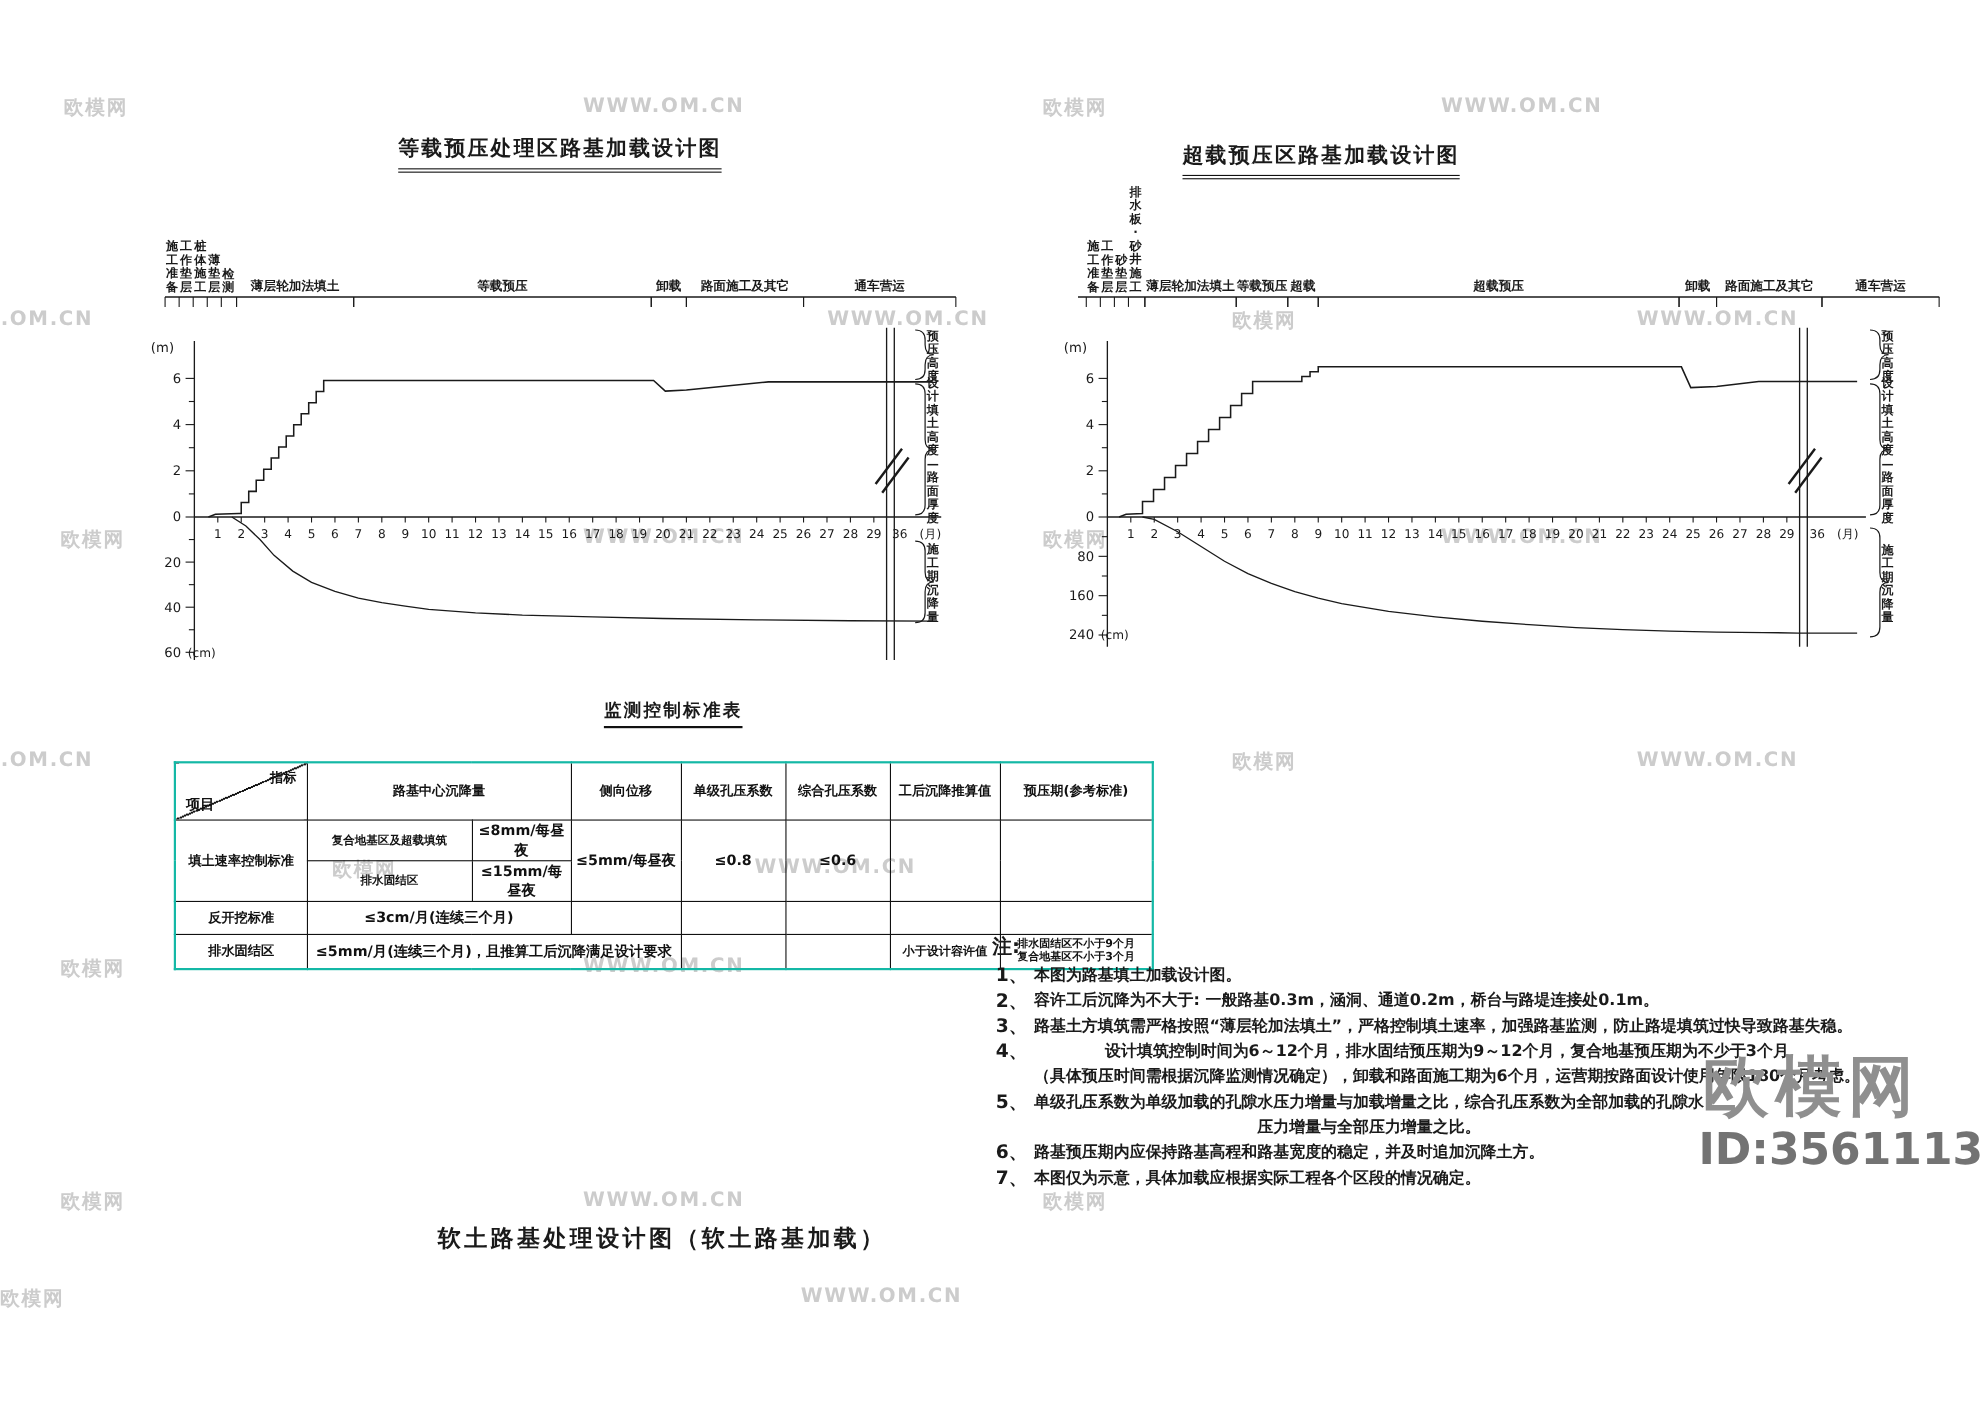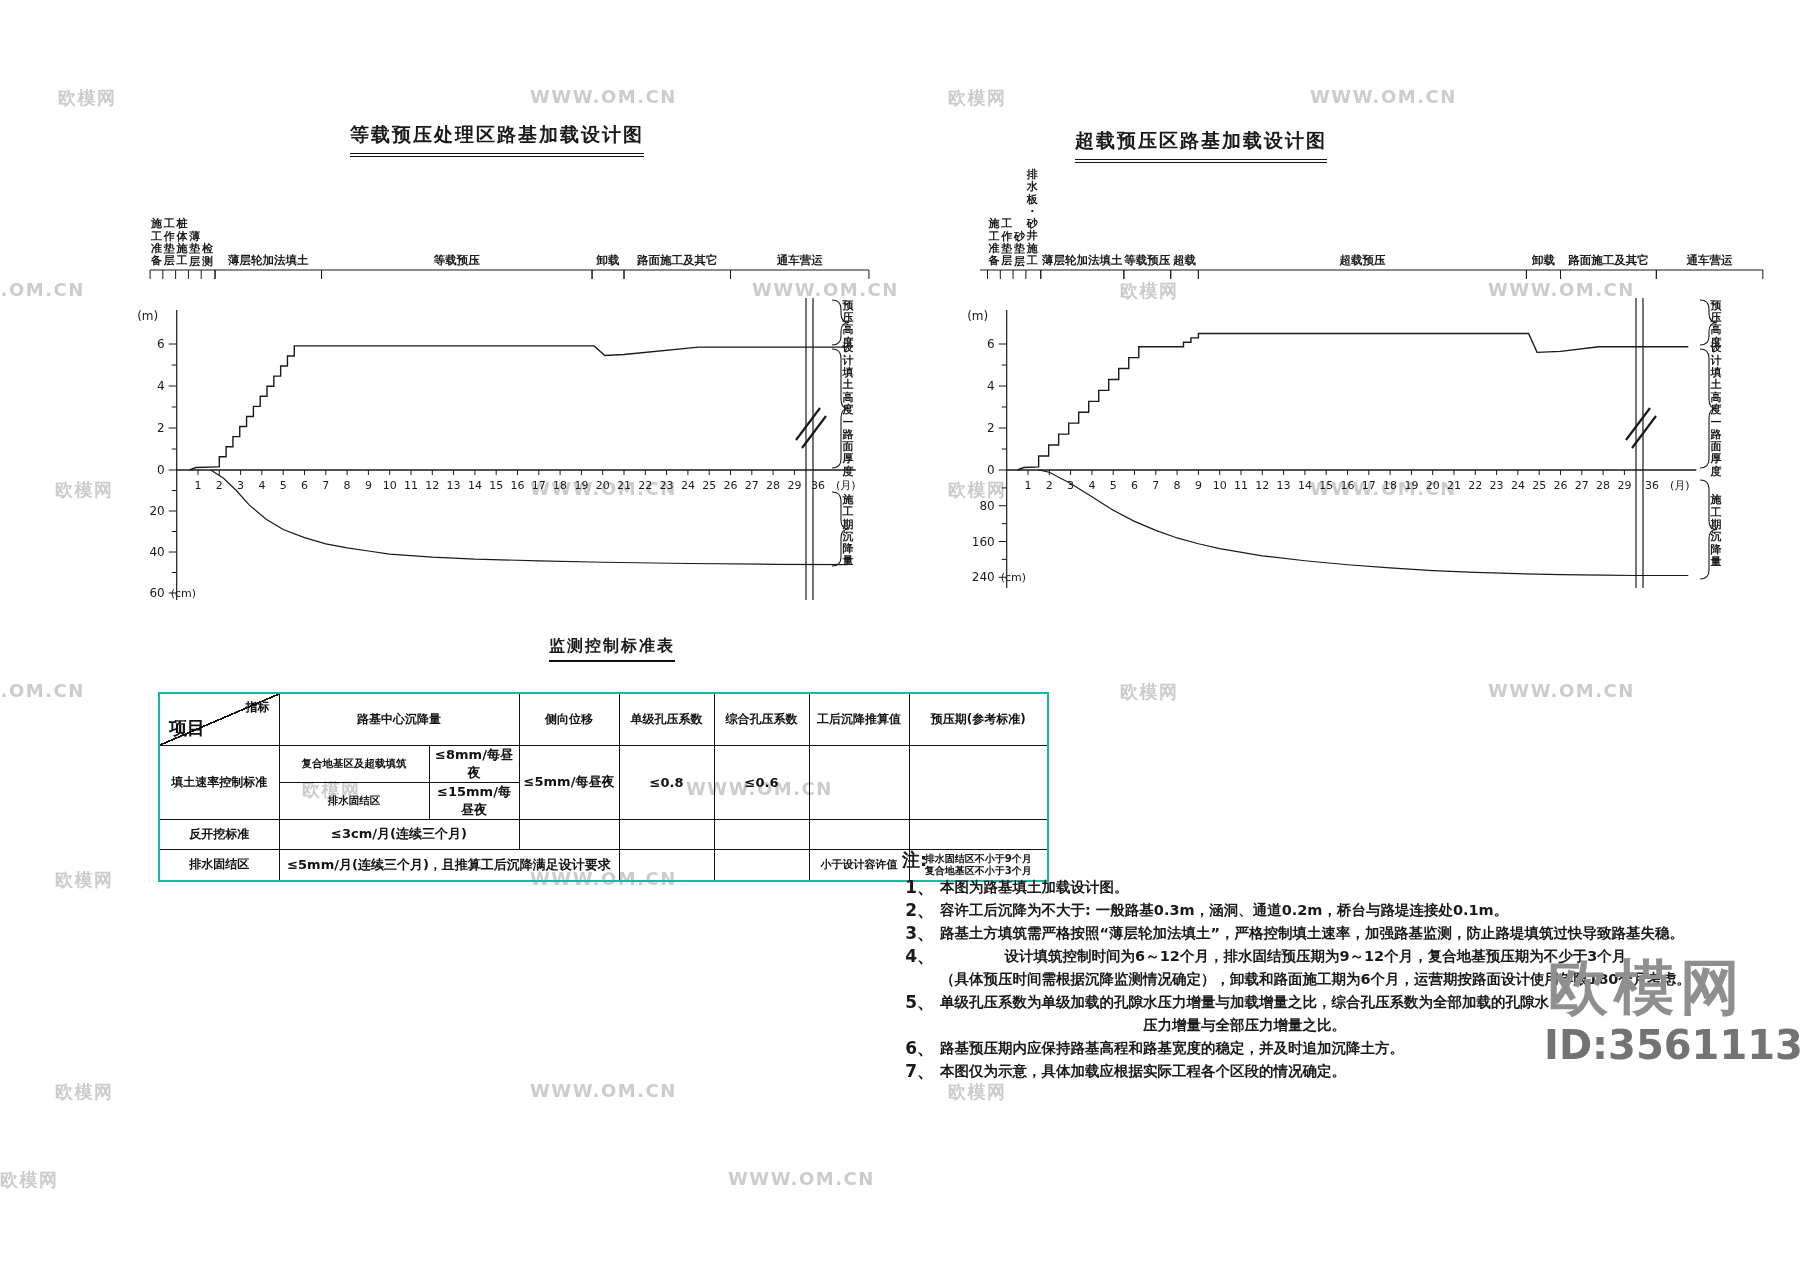--- a/index.html
+++ b/index.html
@@ -11,21 +11,21 @@
   .chart-title span{display:inline-block;border-bottom:4px double #111;padding-bottom:5px;}
   .table-title{position:absolute;left:549px;top:636px;font-size:16px;font-weight:bold;letter-spacing:2px;
                border-bottom:2px solid #111;padding-bottom:3px;}
   table.mon{position:absolute;left:158px;top:692px;border-collapse:collapse;table-layout:fixed;
             font-size:12px;font-weight:bold;color:#111;}
   table.mon td{border:1.2px solid #111;text-align:center;vertical-align:middle;padding:0 2px;overflow:hidden;}
   table.mon{border:2px solid #14b8a6;}
   td.diag{position:relative;padding:0;
     background-image:linear-gradient(to bottom right,transparent calc(50% - 0.8px),#111 calc(50% - 0.8px),#111 calc(50% + 0.8px),transparent calc(50% + 0.8px));}
   td.diag .top{position:absolute;top:5px;right:9px;font-size:12px;}
-  td.diag .bot{position:absolute;bottom:5px;left:9px;font-size:18px;}
+  td.diag .bot{position:absolute;bottom:5px;left:9px;font-size:13px;}
   td.zone{font-size:10.5px;}
   td.val{font-size:13px;margin-left:36px;}
   td.small2{font-size:10px;line-height:12px;padding:0;}
   td.leftal{text-align:left;padding-left:10px;font-size:13px;}
   .notes{position:absolute;left:896px;top:848px;width:810px;}
   .notes-head{font-size:18px;font-weight:bold;margin:0 0 4px 6px;}
   .note-item{display:flex;font-weight:bold;}
   .note-num{flex:none;width:38px;text-align:right;padding-right:6px;font-size:17px;line-height:23px;}
   .note-lines{font-size:14.5px;line-height:23px;text-align:center;}
   .bottom-title{position:absolute;left:398px;top:1112px;font-size:21px;font-weight:bold;letter-spacing:3px;}
@@ -401,21 +401,21 @@
           <text x="1716" y="503.38800000000003" font-size="11" fill="#1a1a1a" text-anchor="middle" font-family="DejaVu Sans, Liberation Sans, sans-serif" font-weight="bold">施</text>
           <text x="1716" y="515.708" font-size="11" fill="#1a1a1a" text-anchor="middle" font-family="DejaVu Sans, Liberation Sans, sans-serif" font-weight="bold">工</text>
           <text x="1716" y="528.028" font-size="11" fill="#1a1a1a" text-anchor="middle" font-family="DejaVu Sans, Liberation Sans, sans-serif" font-weight="bold">期</text>
           <text x="1716" y="540.348" font-size="11" fill="#1a1a1a" text-anchor="middle" font-family="DejaVu Sans, Liberation Sans, sans-serif" font-weight="bold">沉</text>
           <text x="1716" y="552.668" font-size="11" fill="#1a1a1a" text-anchor="middle" font-family="DejaVu Sans, Liberation Sans, sans-serif" font-weight="bold">降</text>
           <text x="1716" y="564.988" font-size="11" fill="#1a1a1a" text-anchor="middle" font-family="DejaVu Sans, Liberation Sans, sans-serif" font-weight="bold">量</text>
         </g>
       </g>
     </svg>
 
-  <div class="chart-title" style="left:350px;top:122px;">
+  <div class="chart-title" style="left:362px;top:122px;">
     <span>等载预压处理区路基加载设计图</span>
   </div>
   <div class="chart-title" style="left:1075px;top:128px;">
     <span>超载预压区路基加载设计图</span>
   </div>
 
   <div class="table-title">监测控制标准表</div>
 
   <table class="mon">
     <colgroup>
@@ -521,17 +521,18 @@
         </div>
         <div class="note-item">
           <div class="note-num">7、</div>
           <div class="note-lines">
             <div>本图仅为示意，具体加载应根据实际工程各个区段的情况确定。</div>
           </div>
         </div>
       </div>
   </div>
 
+  <div class="bottom-title">软土路基处理设计图（软土路基加载）</div>
 
   <div class="brand-big">欧模网</div>
   <div class="brand-id">ID:3561113</div>
 
 </div>
 
 </body></html>

